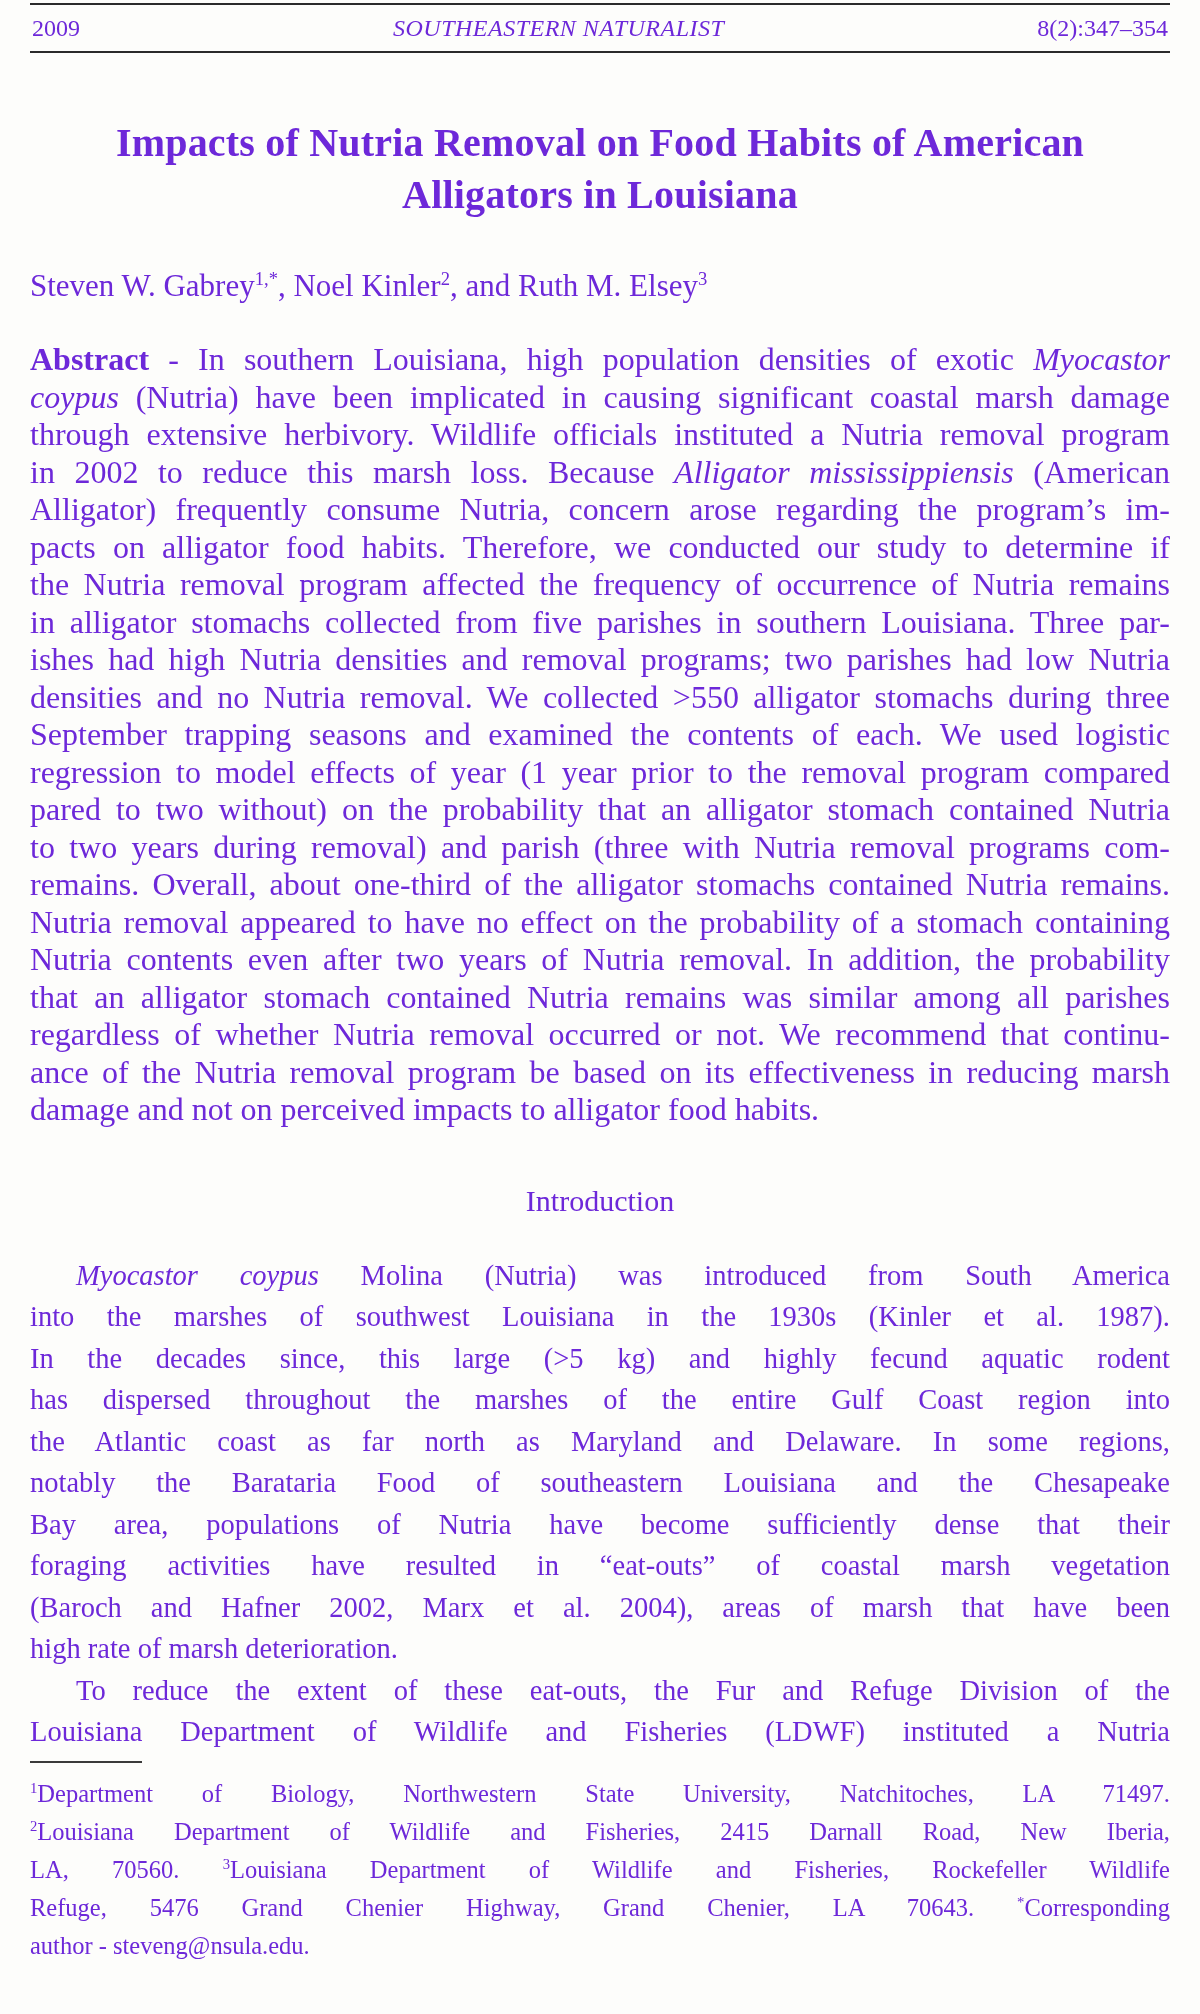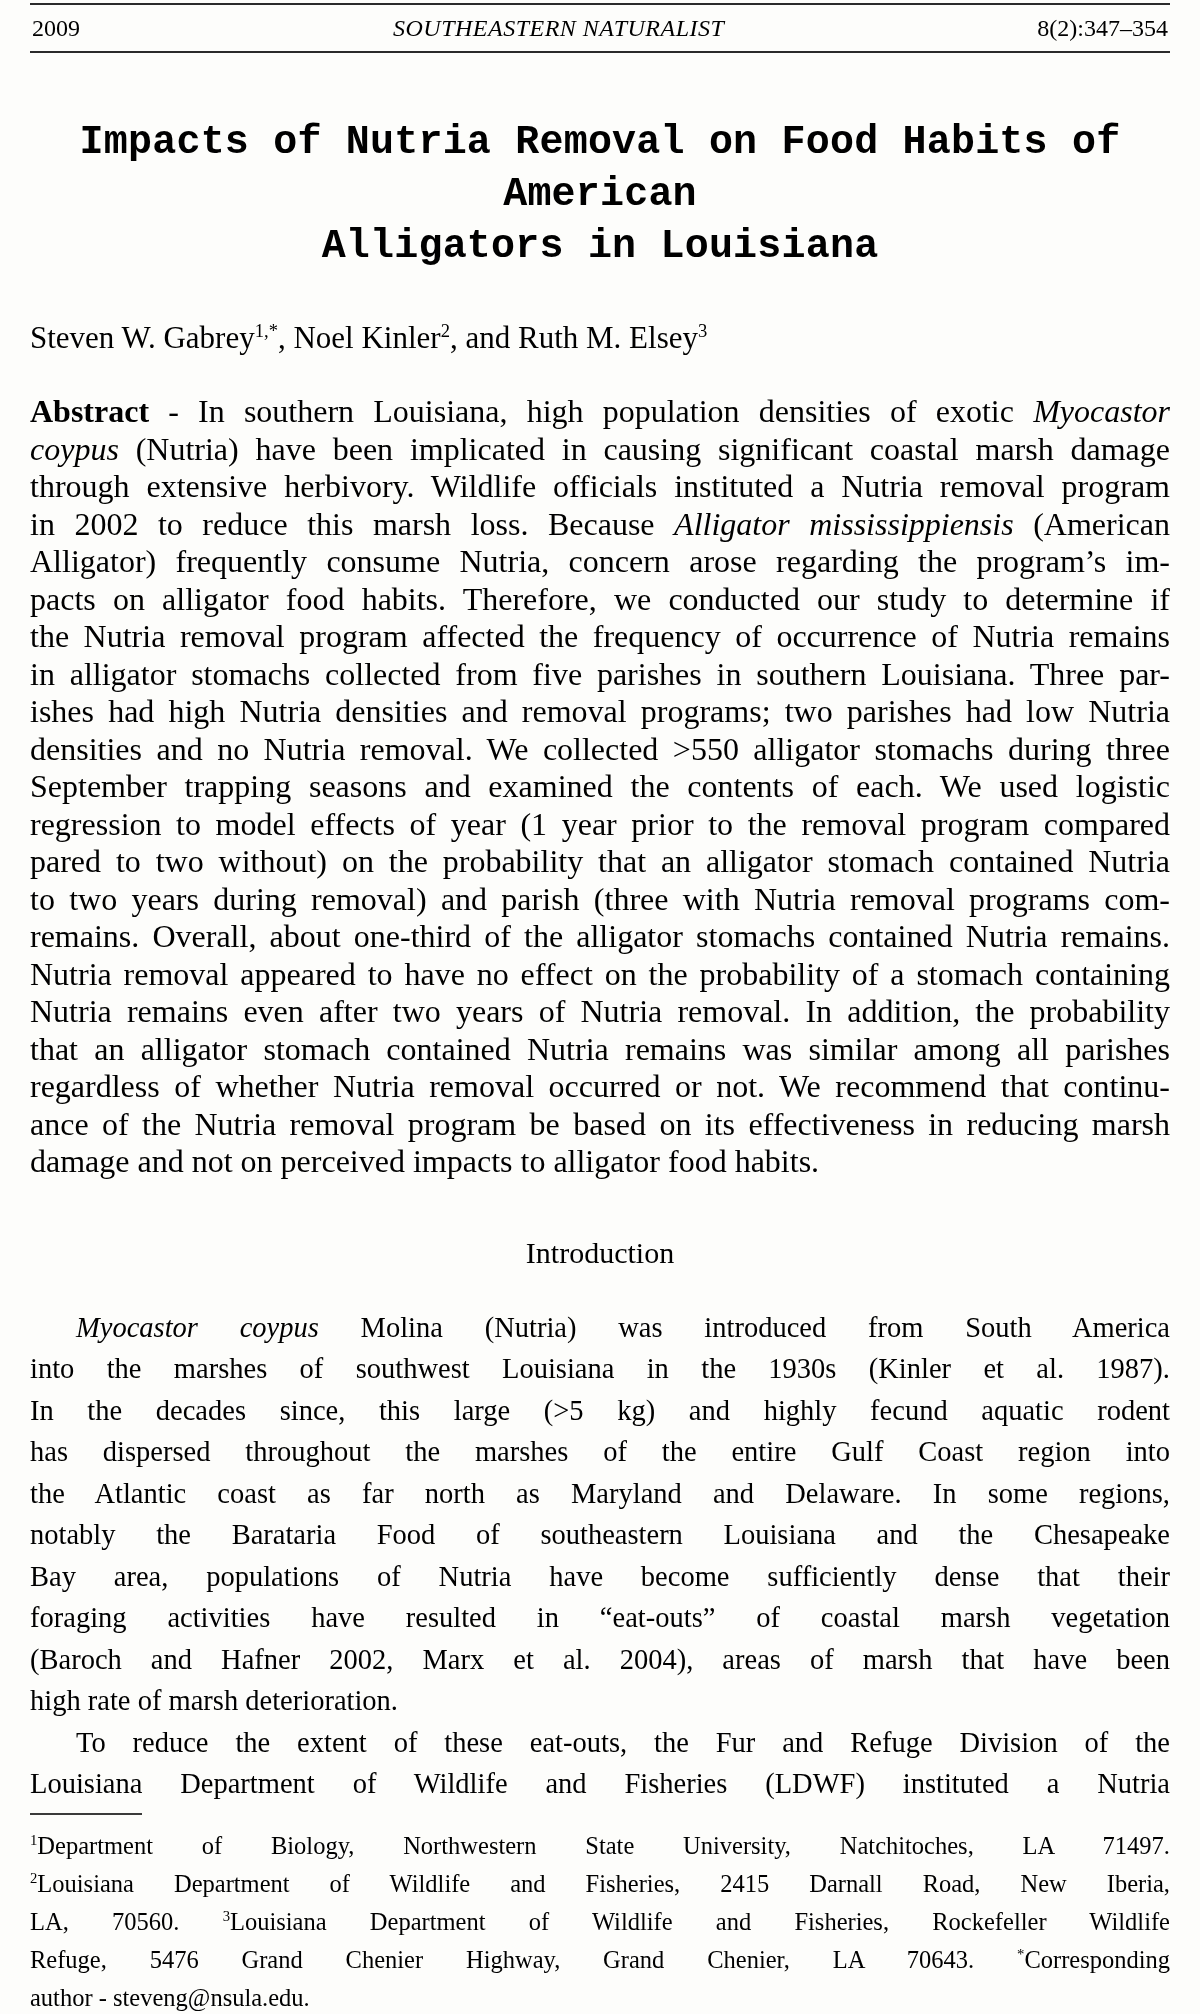--- a/index.html
+++ b/index.html
@@ -1,40 +1,39 @@
 <!DOCTYPE html>
 <html><head>
 <meta charset="utf-8">
 <style>
   html,body { margin:0; padding:0; background:#ffffff; }
   .page {
     position:relative;
     width:1200px; height:2014px;
     margin:0 auto;
     background:#fdfdfb;
-    color:#000000;
+    color:#6d28d9;
     font-family:"Liberation Serif", serif;
     box-sizing:border-box;
     padding:0 30px;
     overflow:hidden;
   }
   .rule-top { margin-top:3px; border-bottom:2px solid #2b2b2b; }
   .header-row {
     display:flex; justify-content:space-between; align-items:baseline;
     padding:6px 2px 6px 2px;
     font-size:24px; line-height:34px;
     border-bottom:2px solid #2b2b2b;
   }
   .journal-name { font-style:italic; letter-spacing:0.5px; }
   .article-title {
     margin-top:64px;
     font-size:40px; font-weight:bold;
     line-height:52px; text-align:center;
     letter-spacing:0.2px;
-    font-family:Liberation Mono, monospace;
   }
   .authors {
     margin-top:42px;
     font-size:31px; line-height:46px; 
   }
   sup { font-size:60%; line-height:0; vertical-align:super; }
   .abstract { margin-top:32px; font-size:32px; line-height:37.5px; }
   .line { text-align:justify; text-align-last:justify; }
   .line.last { text-align-last:left; }
   .line.indent { text-indent:46px; }
@@ -80,21 +79,21 @@
       <div class="line">the Nutria removal program affected the frequency of occurrence of Nutria remains</div>
       <div class="line">in alligator stomachs collected from five parishes in southern Louisiana. Three par-</div>
       <div class="line">ishes had high Nutria densities and removal programs; two parishes had low Nutria</div>
       <div class="line">densities and no Nutria removal. We collected &gt;550 alligator stomachs during three</div>
       <div class="line">September trapping seasons and examined the contents of each. We used logistic</div>
       <div class="line">regression to model effects of year (1 year prior to the removal program compared</div>
       <div class="line">pared to two without) on the probability that an alligator stomach contained Nutria</div>
       <div class="line">to two years during removal) and parish (three with Nutria removal programs com-</div>
       <div class="line">remains. Overall, about one-third of the alligator stomachs contained Nutria remains.</div>
       <div class="line">Nutria removal appeared to have no effect on the probability of a stomach containing</div>
-      <div class="line">Nutria remains even after two years of Nutria removal. In addition, the probability</div>
+      <div class="line">Nutria contents even after two years of Nutria removal. In addition, the probability</div>
       <div class="line">that an alligator stomach contained Nutria remains was similar among all parishes</div>
       <div class="line">regardless of whether Nutria removal occurred or not. We recommend that continu-</div>
       <div class="line">ance of the Nutria removal program be based on its effectiveness in reducing marsh</div>
       <div class="line last">damage and not on perceived impacts to alligator food habits.</div>
     </div>
 
   <div class="section-heading">Introduction</div>
 
   <div class="bodytext">
       <div class="line indent"><i>Myocastor coypus</i> Molina (Nutria) was introduced from South America</div>

